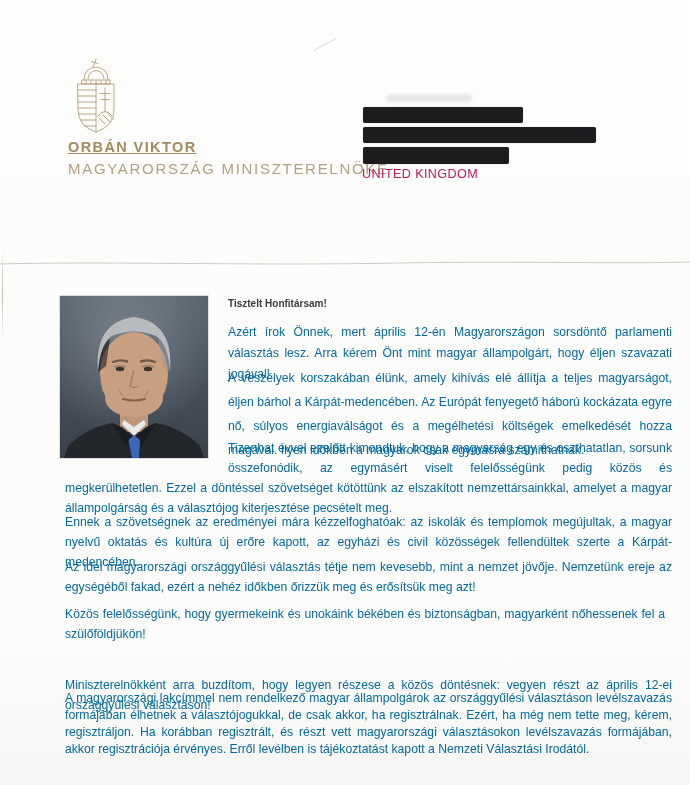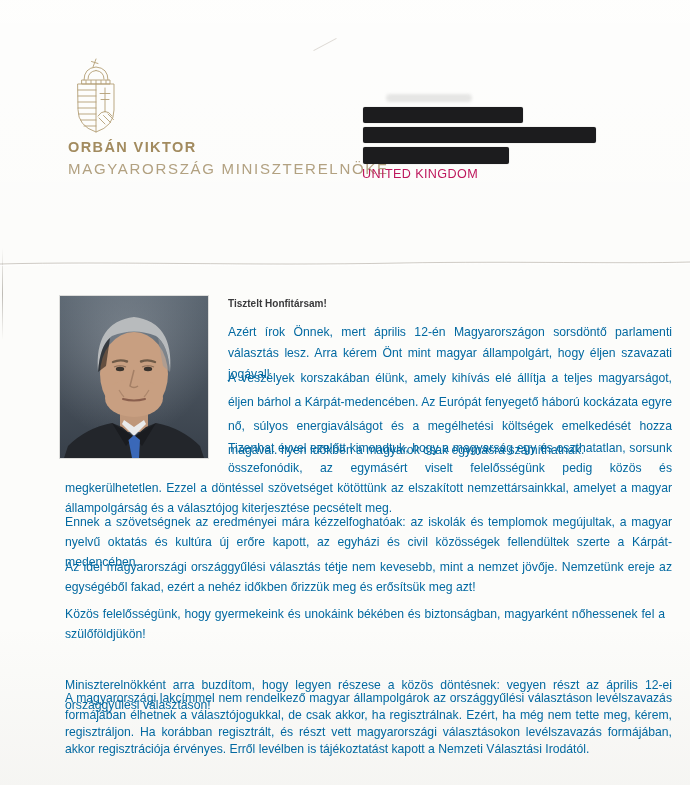--- a/index.html
+++ b/index.html
@@ -16,21 +16,21 @@
     background:linear-gradient(to top,rgba(120,115,105,.05),rgba(120,115,105,0));pointer-events:none;}
   .crease{position:absolute;left:0;top:258px;width:690px;height:10px;pointer-events:none;}
   .paper-edge{position:absolute;left:2px;top:248px;width:1px;height:92px;
     background:linear-gradient(to bottom,rgba(140,135,125,0),rgba(140,135,125,.55),rgba(140,135,125,0));}
   .scratch{position:absolute;left:312px;top:44px;width:26px;height:1px;background:rgba(160,150,135,.35);
     transform:rotate(-28deg);}
 
   
   .arms{position:absolute;left:70px;top:58px;width:52px;height:76px;}
   .sender-name{position:absolute;left:68px;top:139px;font-size:14.5px;font-weight:bold;
-    letter-spacing:1.4px;color:#a28b5f;}
+    letter-spacing:1.4px;color:#a28b5f;text-decoration:underline;}
   .sender-title{position:absolute;left:68px;top:160px;font-size:15px;
     letter-spacing:1.7px;color:#b2a181;}
 
   
   .smudge{position:absolute;left:386px;top:94px;width:86px;height:8px;border-radius:4px;
     background:rgba(110,110,110,.16);filter:blur(1.5px);}
   .redact{position:absolute;background:#1c1c1e;border-radius:2px;
     box-shadow:0 0 1px rgba(0,0,0,.4);}
   .redact.r1{left:363px;top:107px;width:160px;height:16px;}
   .redact.r2{left:363px;top:127px;width:233px;height:16px;}

